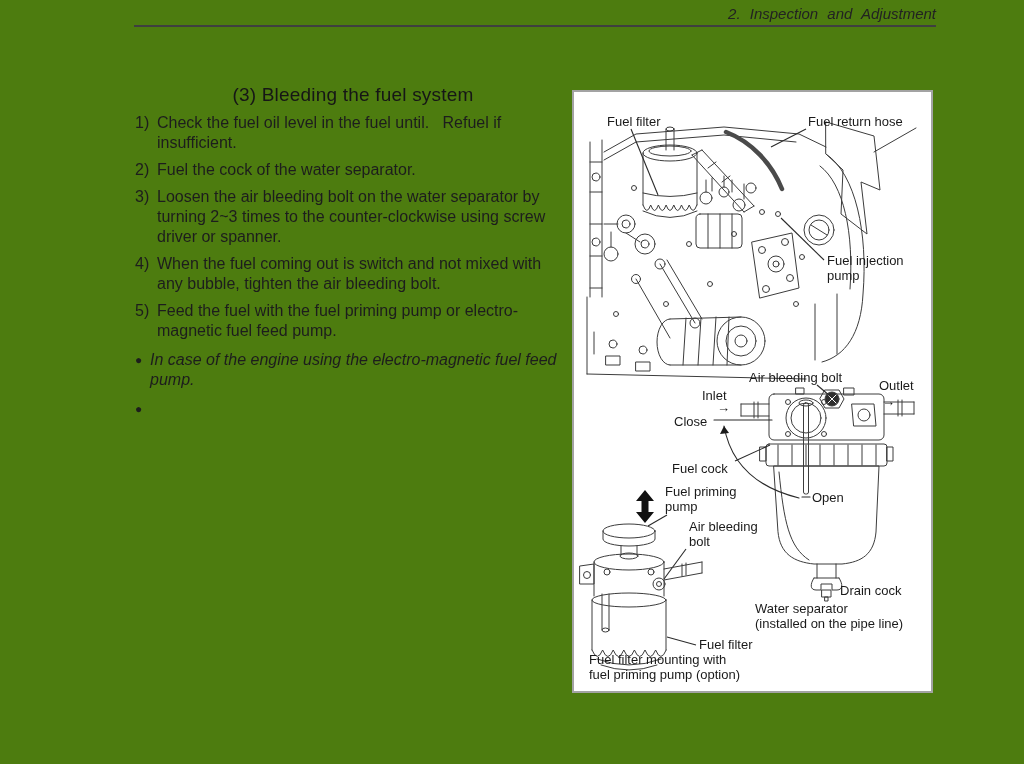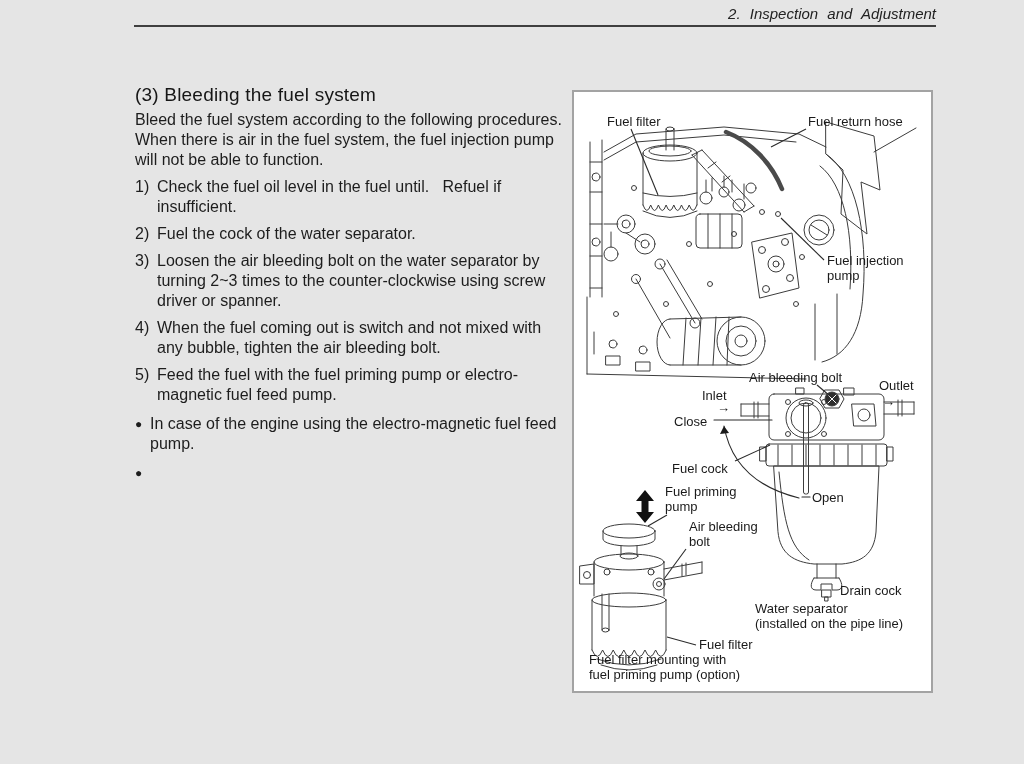--- a/index.html
+++ b/index.html
@@ -1,37 +1,37 @@
 <!DOCTYPE html>
 <html><head>
 <meta charset="utf-8">
 <style>
   * { margin:0; padding:0; box-sizing:border-box; }
   html,body { background:#ffffff; }
   .page {
-    position:relative; width:1024px; height:764px; background:#e5e5e5;
+    position:relative; width:1024px; height:764px; background:#4d7c0f;
     font-family:"Liberation Sans", sans-serif; color:#1d1d1d; overflow:hidden;
   }
   .running-head {
     position:absolute; top:5px; right:88px;
     font-style:italic; font-size:15px; word-spacing:5px; color:#222;
   }
   .head-rule {
     position:absolute; left:134px; top:25px; width:802px; height:0;
     border-top:2px solid #3f3f3f;
   }
   .text-col { position:absolute; left:135px; top:84px; width:436px; }
-  .sec-heading { font-size:19px; font-weight:400; color:#161616; margin-bottom:4px; letter-spacing:0.2px; }
+  .sec-heading { font-size:19px; font-weight:400; color:#161616; margin-bottom:4px; letter-spacing:0.2px;text-align:center; }
   .intro { font-size:16px; line-height:20px; white-space:pre-wrap; margin-bottom:5px; }
   .step { display:flex; margin-top:7px; font-size:16px; line-height:20px; }
   .step .num { width:22px; flex:0 0 22px; text-align:left; }
   .step .stext { flex:1; white-space:pre-wrap; }
   .note { display:flex; margin-top:9px; font-size:16px; line-height:20px; }
   .note .bullet { width:15px; flex:0 0 15px; font-size:12px; line-height:20px; }
-  .note .lead, .note .nbody { white-space:pre-wrap; }
+  .note .lead, .note .nbody { white-space:pre-wrap;font-style:italic; }
   .figure-box {
     position:absolute; left:572px; top:90px; width:361px; height:603px;
     border:2px solid #a3a3a3; background:#fff;
   }
   .figure-box svg { display:block; width:100%; height:100%; }
   svg text { font-family:"Liberation Sans", sans-serif; font-size:13px; fill:#1a1a1a; }
   .next-heading {
     position:absolute; left:135px; top:724px; font-size:18.5px; font-weight:400; color:#161616;
   }
   .art { stroke:#3c3c3c; fill:none; stroke-width:1; stroke-linecap:round; stroke-linejoin:round; }
@@ -42,21 +42,20 @@
 
 <div class="page">
 
   <div class="running-head">
     <span>2. Inspection and Adjustment</span>
   </div>
   <div class="head-rule"></div>
 
   <div class="text-col">
     <div class="sec-heading">(3) Bleeding the fuel system</div>
-    <div class="intro">Bleed the fuel system according to the following procedures.   When there is air in the fuel system, the fuel injection pump will not be able to function.</div>
 
     <div class="step">
       <span class="num">1)</span>
       <span class="stext">Check the fuel oil level in the fuel until.   Refuel if insufficient.</span>
     </div>
     <div class="step">
       <span class="num">2)</span>
       <span class="stext">Fuel the cock of the water separator.</span>
     </div>
     <div class="step">

